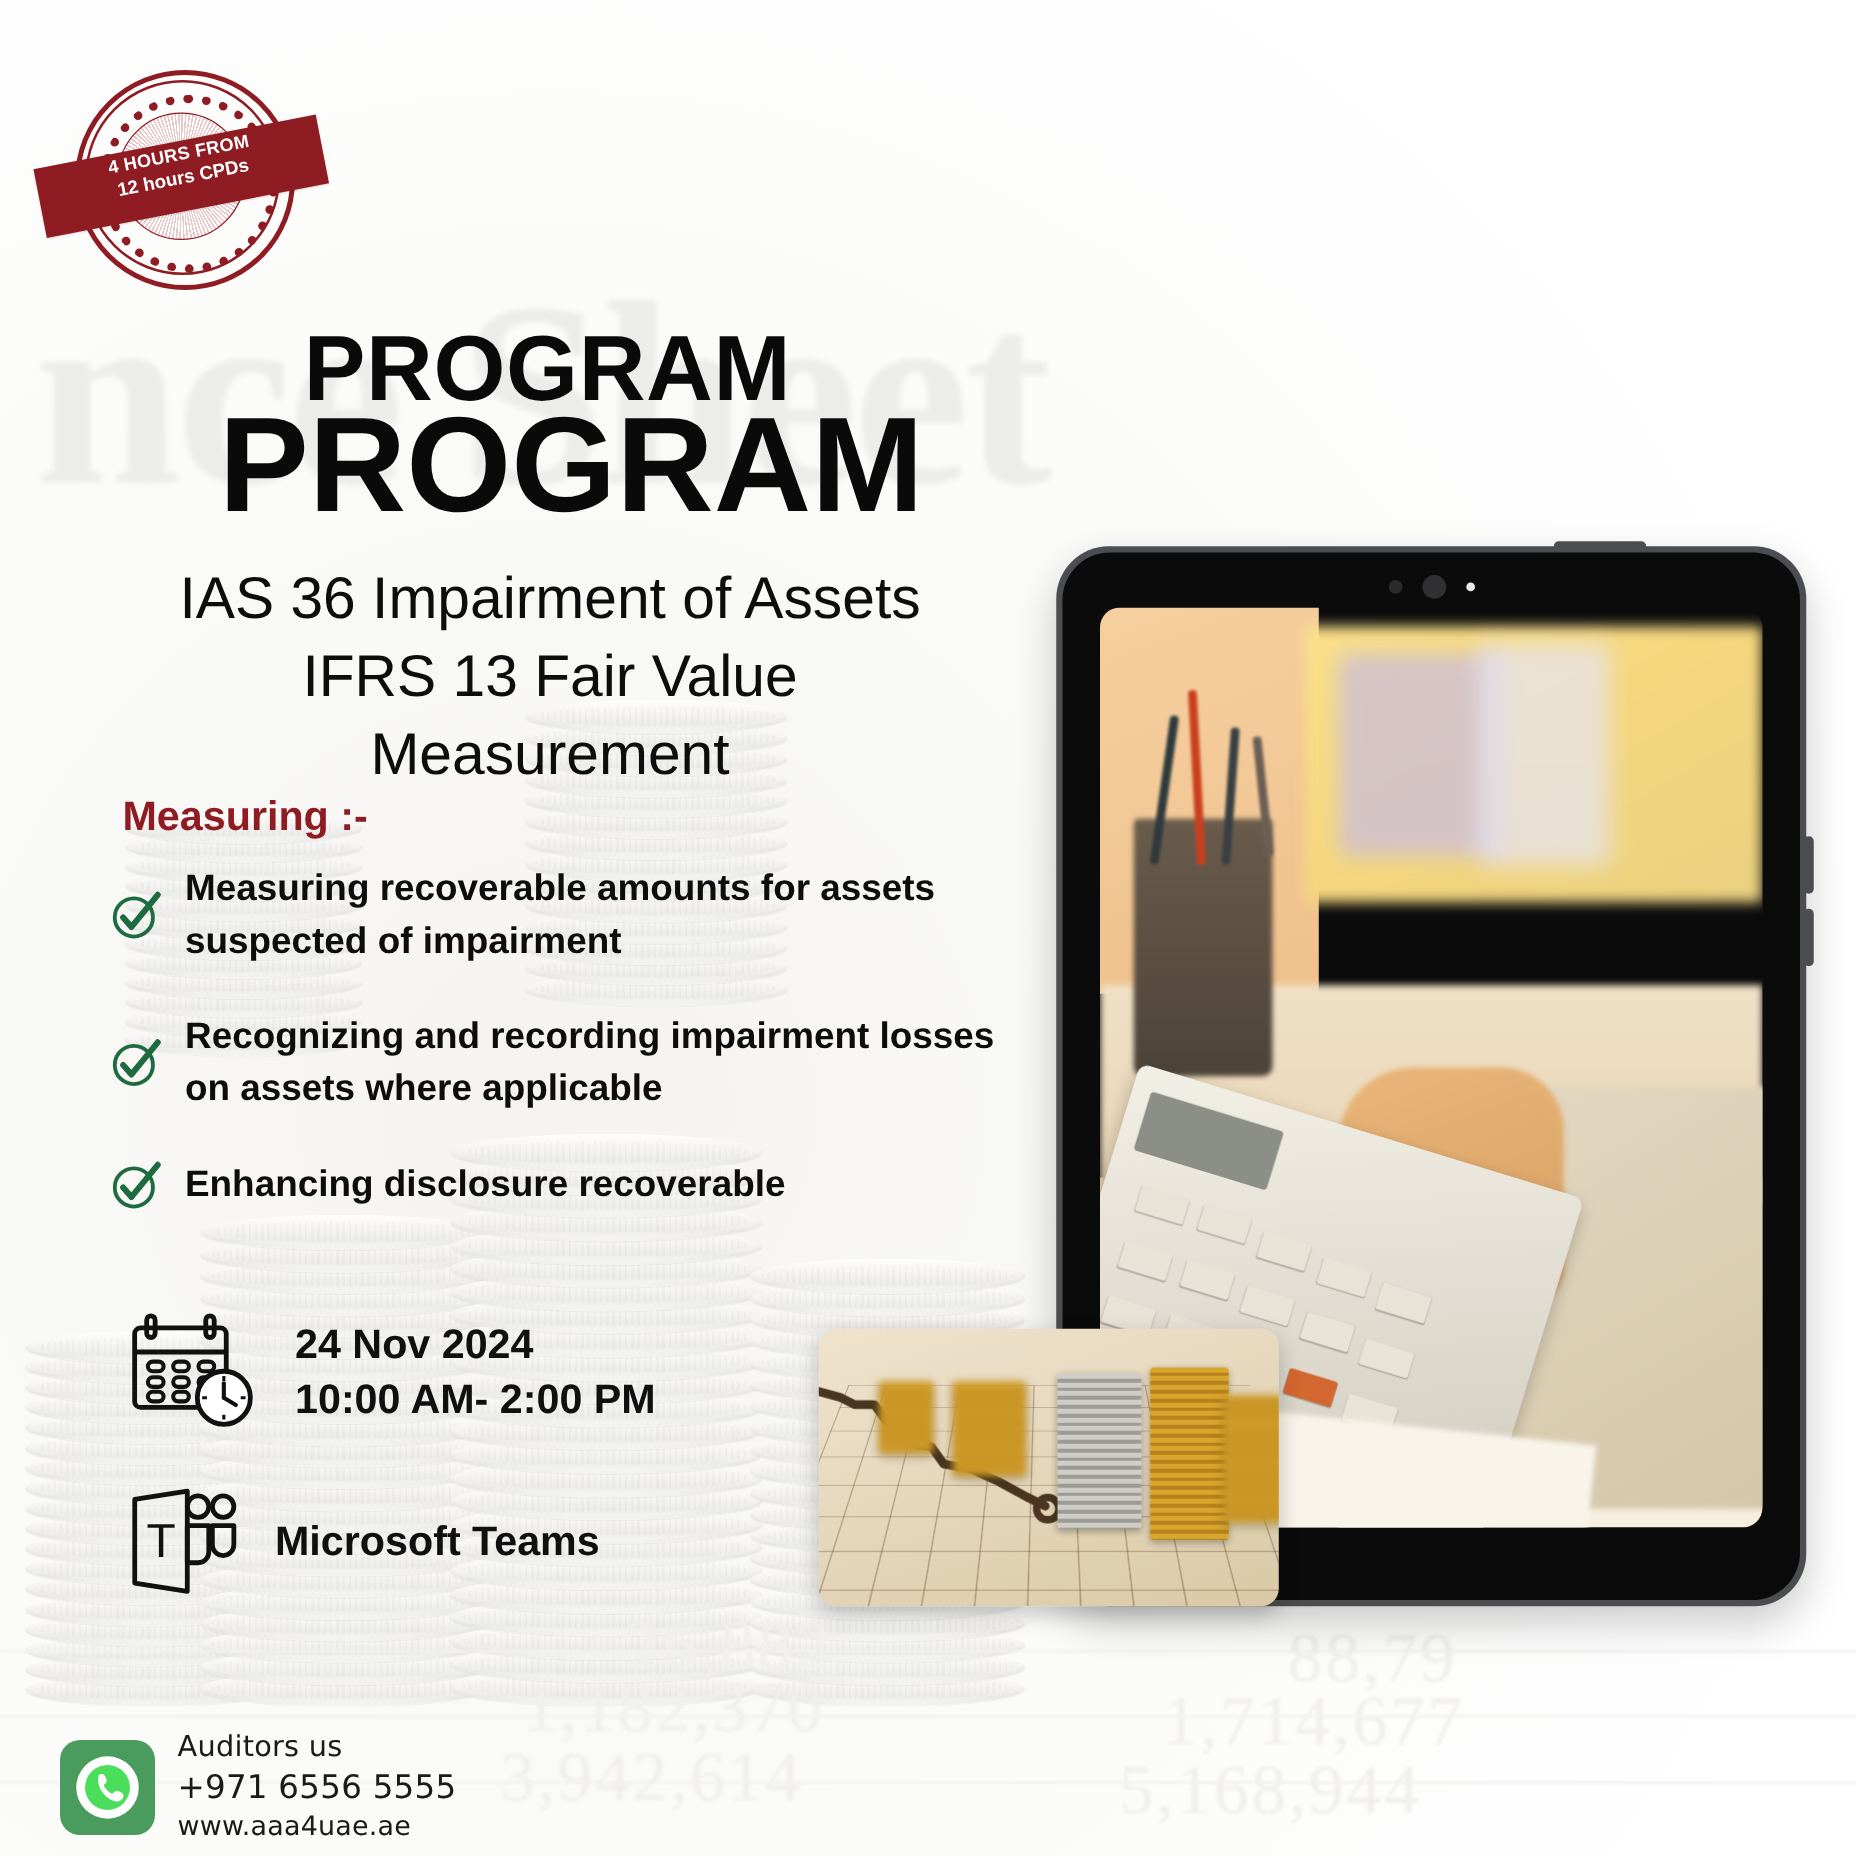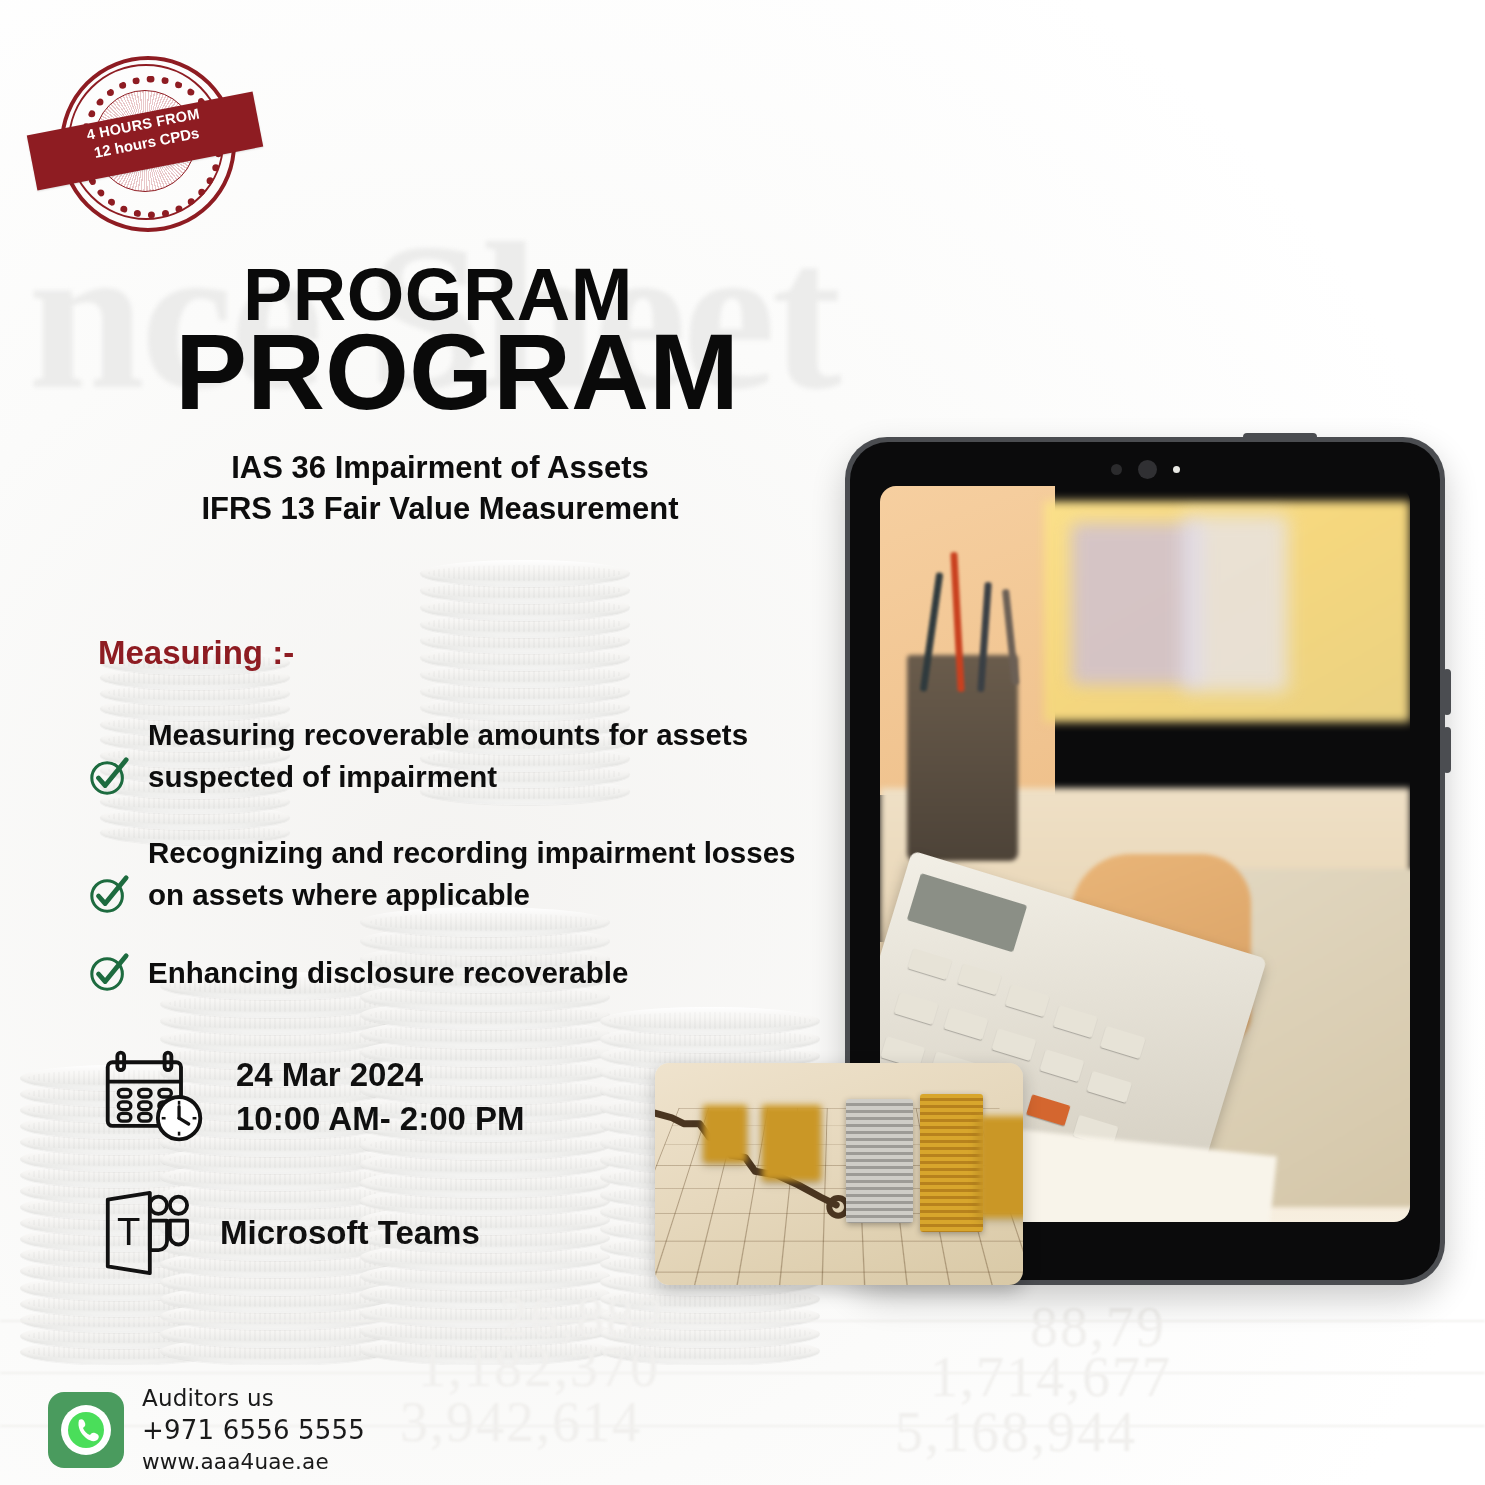--- a/index.html
+++ b/index.html
@@ -52,27 +52,27 @@
   .logo-ar{font-size:33px;font-weight:700;color:#111;letter-spacing:0;line-height:1.25;
       direction:rtl;font-family:"DejaVu Sans",sans-serif;}
   .logo-en{font-size:17.5px;font-weight:700;color:#111;margin-top:4px;letter-spacing:.1px;}
 
   
   .h-training{position:absolute;left:243px;top:258px;font-size:74px;font-weight:700;
       color:#0a0a0a;letter-spacing:.5px;line-height:1;}
   .h-program{position:absolute;left:175px;top:318px;font-size:108px;font-weight:800;
       color:#0a0a0a;letter-spacing:0px;line-height:1;}
   .subtitle{position:absolute;left:120px;top:447px;width:640px;text-align:center;
-      font-size:31px;font-weight:700;color:#0d0d0d;line-height:1.33;}
+      font-size:47px;font-weight:400;color:#0d0d0d;line-height:1.33;}
 
   
   .outlines-title{position:absolute;left:98px;top:634px;font-size:33px;font-weight:700;color:#8e1c22;}
 
   .outline-list{position:absolute;left:88px;top:690px;width:730px;}
-  .outline-item{display:flex;align-items:flex-end;gap:18px;margin-bottom:34px;margin-top:24px;}
+  .outline-item{display:flex;align-items:center;gap:18px;margin-bottom:34px;}
   .check-ico{flex:0 0 auto;width:42px;height:42px;margin-top:2px;}
   .outline-text{font-size:29.5px;font-weight:700;color:#0d0d0d;line-height:1.42;max-width:660px;}
 
   
   .info-row{position:absolute;display:flex;align-items:center;gap:28px;}
   .info-date{left:100px;top:1048px;}
   .info-platform{left:100px;top:1190px;}
   .info-ico{flex:0 0 auto;width:108px;height:98px;}
   .info-ico-sm{flex:0 0 auto;width:92px;height:86px;}
   .info-text{font-size:33px;font-weight:700;color:#101010;line-height:1.33;}
@@ -342,21 +342,21 @@
       <g stroke="#111" stroke-width="2.6">
         <line x1="82" y1="54" x2="82" y2="58"></line>
           <line x1="82" y1="86" x2="82" y2="90"></line>
         <line x1="64" y1="72" x2="68" y2="72"></line>
           <line x1="96" y1="72" x2="100" y2="72"></line>
       </g>
       <line x1="82" y1="72" x2="82" y2="60" stroke="#111" stroke-width="3.4" stroke-linecap="round"></line>
       <line x1="82" y1="72" x2="92" y2="78" stroke="#111" stroke-width="3.4" stroke-linecap="round"></line>
     </svg>
     <div class="info-text">
-      <div>24 Mar 2024</div>
+      <div>24 Nov 2024</div>
       <div>10:00 AM- 2:00 PM</div>
     </div>
   </div>
 
   <div class="info-row info-platform">
     <svg class="info-ico-sm" viewBox="0 0 96 90">
       <path d="M8 10 L52 3 L52 87 L8 80 Z" fill="none" stroke="#111" stroke-width="4" stroke-linejoin="round"></path>
       <text x="30" y="58" font-size="40" font-family="Liberation Sans, sans-serif" fill="#111" text-anchor="middle">T</text>
       <circle cx="61" cy="16" r="9" fill="none" stroke="#111" stroke-width="4"></circle>
       <path d="M52 32 h18 v22 a9 9 0 0 1 -9 9 h-9 Z" fill="none" stroke="#111" stroke-width="4" stroke-linejoin="round"></path>

